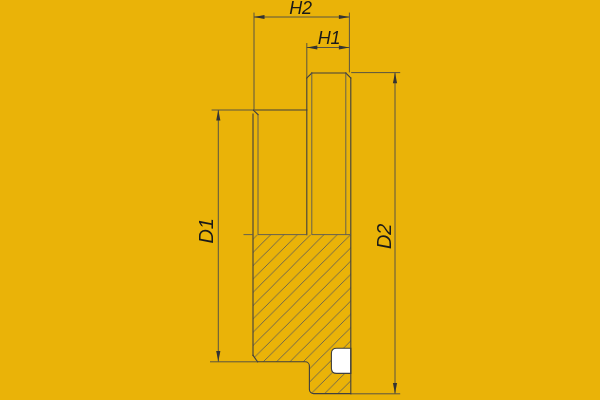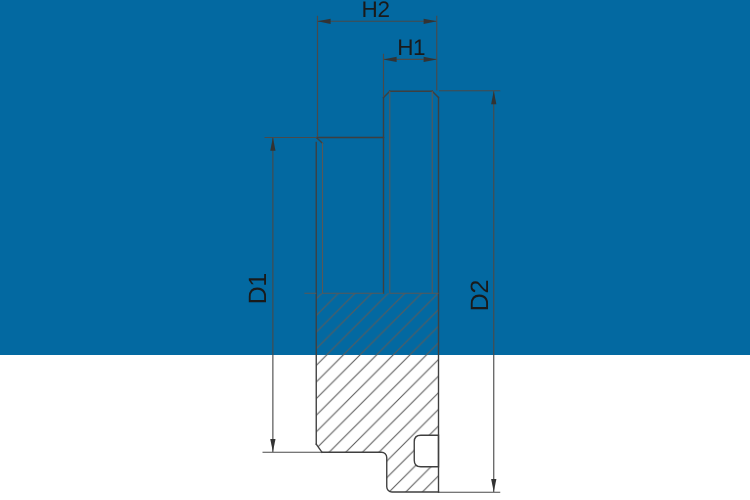--- a/index.html
+++ b/index.html
@@ -7,22 +7,23 @@
     padding: 0;
     background: #ffffff;
     width: 600px;
     height: 400px;
     overflow: hidden;
     font-family: "Liberation Sans", sans-serif;
   }
   .canvas-wrap {
     position: relative;
     width: 600px;
-    height: 284px;
-    background: #0369a1;
+    height: 400px;
+    background: #eab308;
+    font-style: italic;
   }
   svg { display: block; }
   .outline {
     stroke: #3f3f3f;
     stroke-width: 1.1;
     fill: none;
     stroke-linecap: square;
   }
   .thin {
     stroke: #585858;

